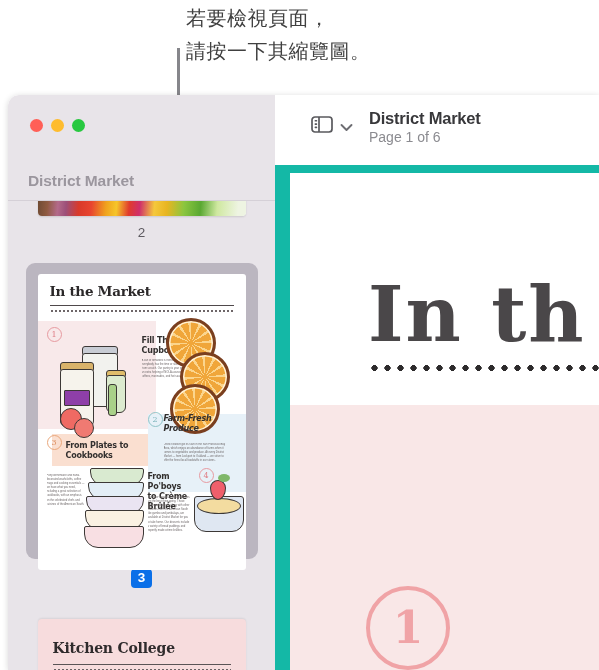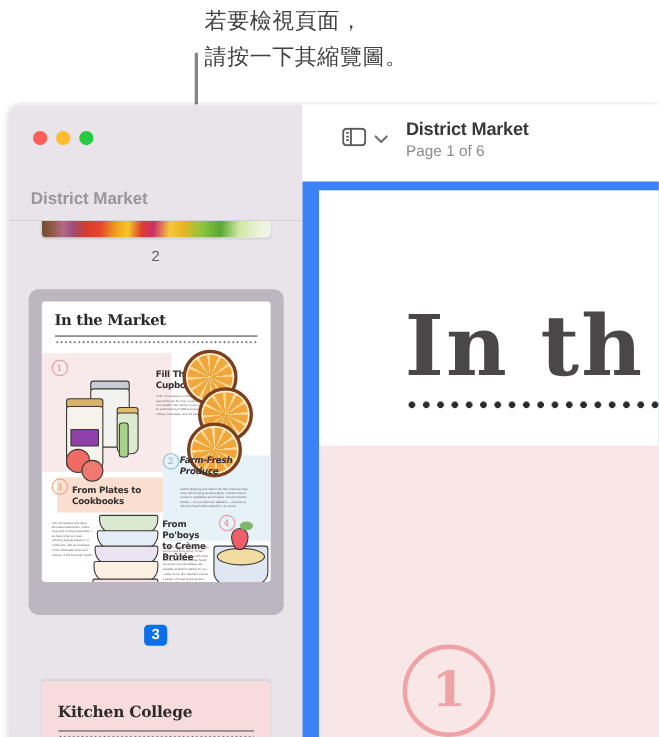--- a/index.html
+++ b/index.html
@@ -142,21 +142,21 @@
     width: 232px;
     height: 296px;
     border-radius: 9px;
     background: #bbb6c0;
     box-sizing: border-box;
     padding: 11px 12px;
   }
   #thumb-3-page {
     position: relative;
     width: 208px;
-    height: 255px;
+    height: 296px;
     background: #ffffff;
     border-radius: 3px;
     overflow: hidden;
   }
   #badge-row { text-align: center; margin-top: 9px; }
   #page-badge {
     display: inline-block;
     min-width: 11px;
     padding: 1px 5px 2px;
     border-radius: 4px;
@@ -315,21 +315,21 @@
   }
   #doc-subtitle {
     position: absolute;
     left: 94px; top: 34px;
     font-size: 14px; color: #8b8b90;
   }
   #canvas {
     position: absolute;
     left: 0; top: 70px;
     width: 324px; height: 505px;
-    background: #3b82f6;
+    background: #14b8a6;
   }
   #doc-page {
     position: absolute;
     left: 15px; top: 8px;
     width: 309px; height: 497px;
     background: #ffffff;
     overflow: hidden;
   }
   #doc-heading {
     position: absolute;

